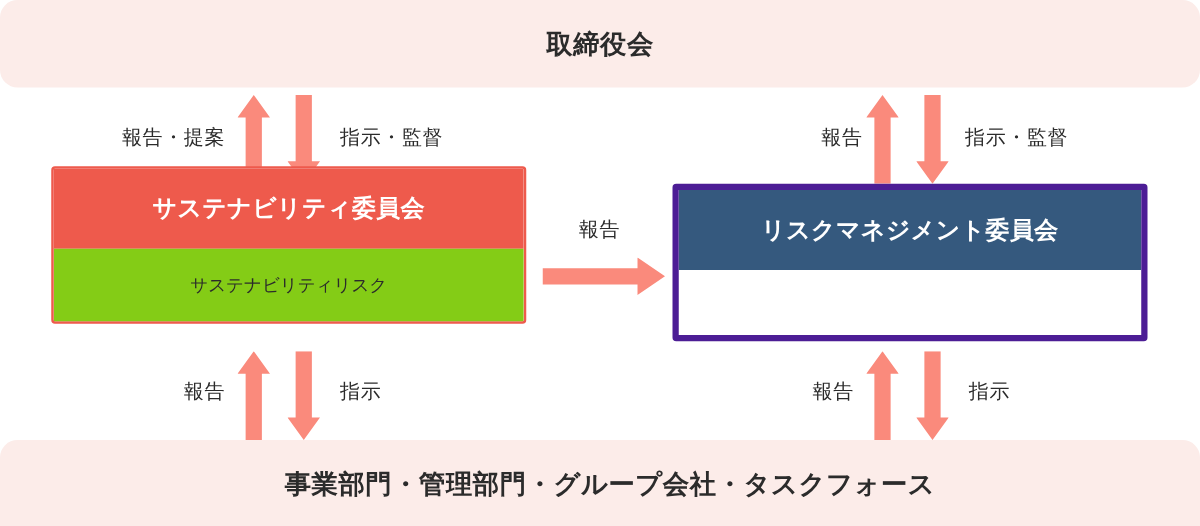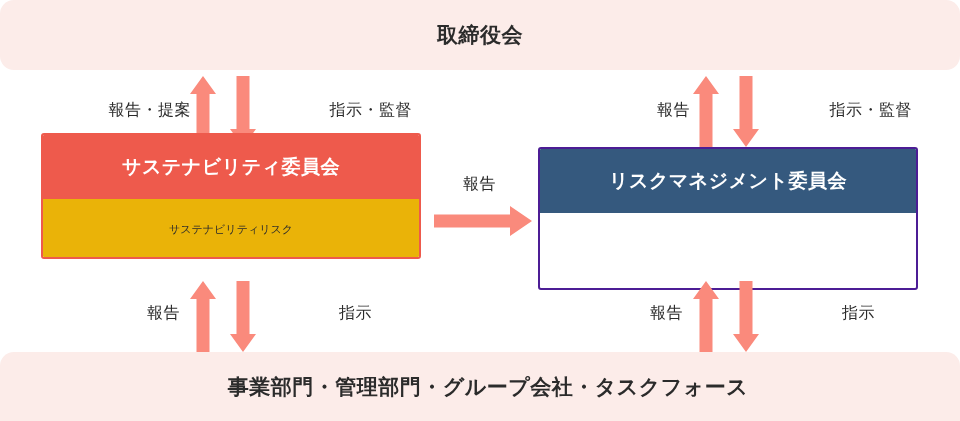--- a/index.html
+++ b/index.html
@@ -68,43 +68,43 @@
     font-size: 19px;
     font-weight: bold;
     letter-spacing: 0.5px;
     white-space: nowrap;
   }
   .committee-body {
     height: 60px;
     display: flex;
     align-items: center;
     justify-content: center;
-    background: #eab308;
-    font-size: 11px;
+    background: #84cc16;
+    font-size: 14px;
     color: #2b2b2b;
     white-space: nowrap;
   }
 
   #box-sustainability {
     left: 41px;
     top: 133px;
     width: 380px;
     height: 126px;
     border: 2px solid #ee5a4c;
   }
   #box-sustainability .committee-header {
     background: #ee5a4c;
   }
 
   #box-riskmgmt {
     left: 538px;
     top: 147px;
     width: 380px;
-    height: 143px;
-    border: 2px solid #4c1d95;
+    height: 126px;
+    border: 5px solid #4c1d95;
   }
   #box-riskmgmt .committee-header {
     background: #35597e;
   }
 
   
   .v-arrow {
     position: absolute;
     width: 26px;
   }
@@ -115,36 +115,35 @@
   }
   .h-arrow svg { display: block; }
 
   
   .flow-label {
     position: absolute;
     font-size: 16px;
     color: #2b2b2b;
     white-space: nowrap;
     letter-spacing: 0.5px;
-    text-align: right;
   }
   .flow-label.right-align {
     text-align: right;
   }
 </style>
 </head>
 <body>
 
 <div id="diagram">
 
   <div class="banner" id="banner-top">
     <span class="banner-text">取締役会</span>
   </div>
 
-  <div class="flow-label right-align" style="left:71px; top:100px; width:120px;">報告・提案</div>
+  <div class="flow-label right-align" style="left:60px; top:100px; width:120px;">報告・提案</div>
   <div class="flow-label" style="left:272px; top:100px; width:140px;">指示・監督</div>
 
   <div class="v-arrow" style="left:190px; top:76px; height:71px;">
     <svg width="26" height="71" viewBox="0 0 26 71">
       <polygon points="13,0 26,18 19.5,18 19.5,71 6.5,71 6.5,18 0,18" fill="#fa8a7c"></polygon>
     </svg>
   </div>
 
   <div class="v-arrow" style="left:230px; top:76px; height:71px;">
     <svg width="26" height="71" viewBox="0 0 26 71">

